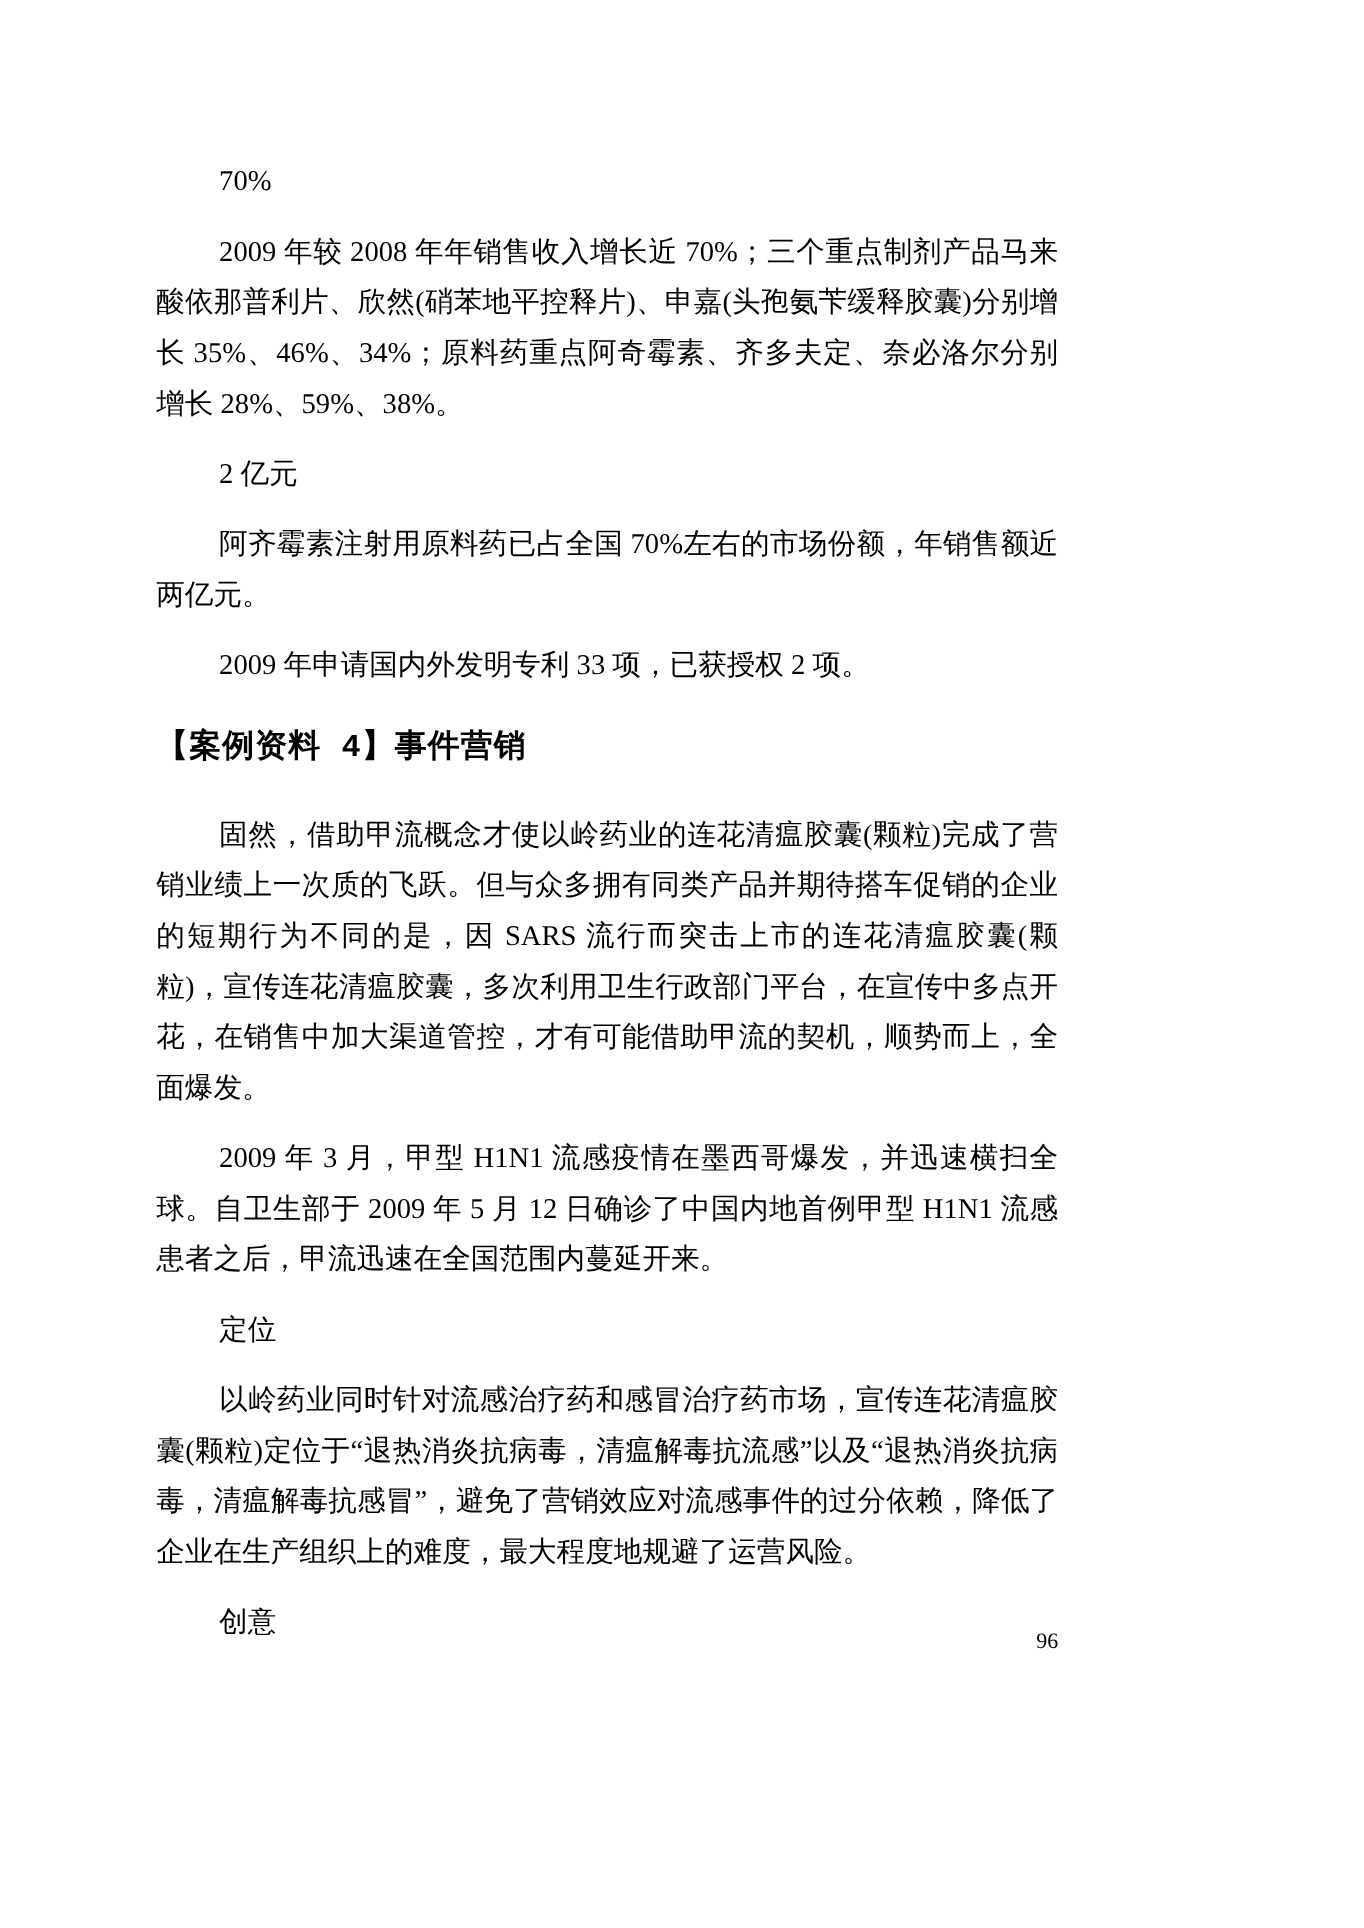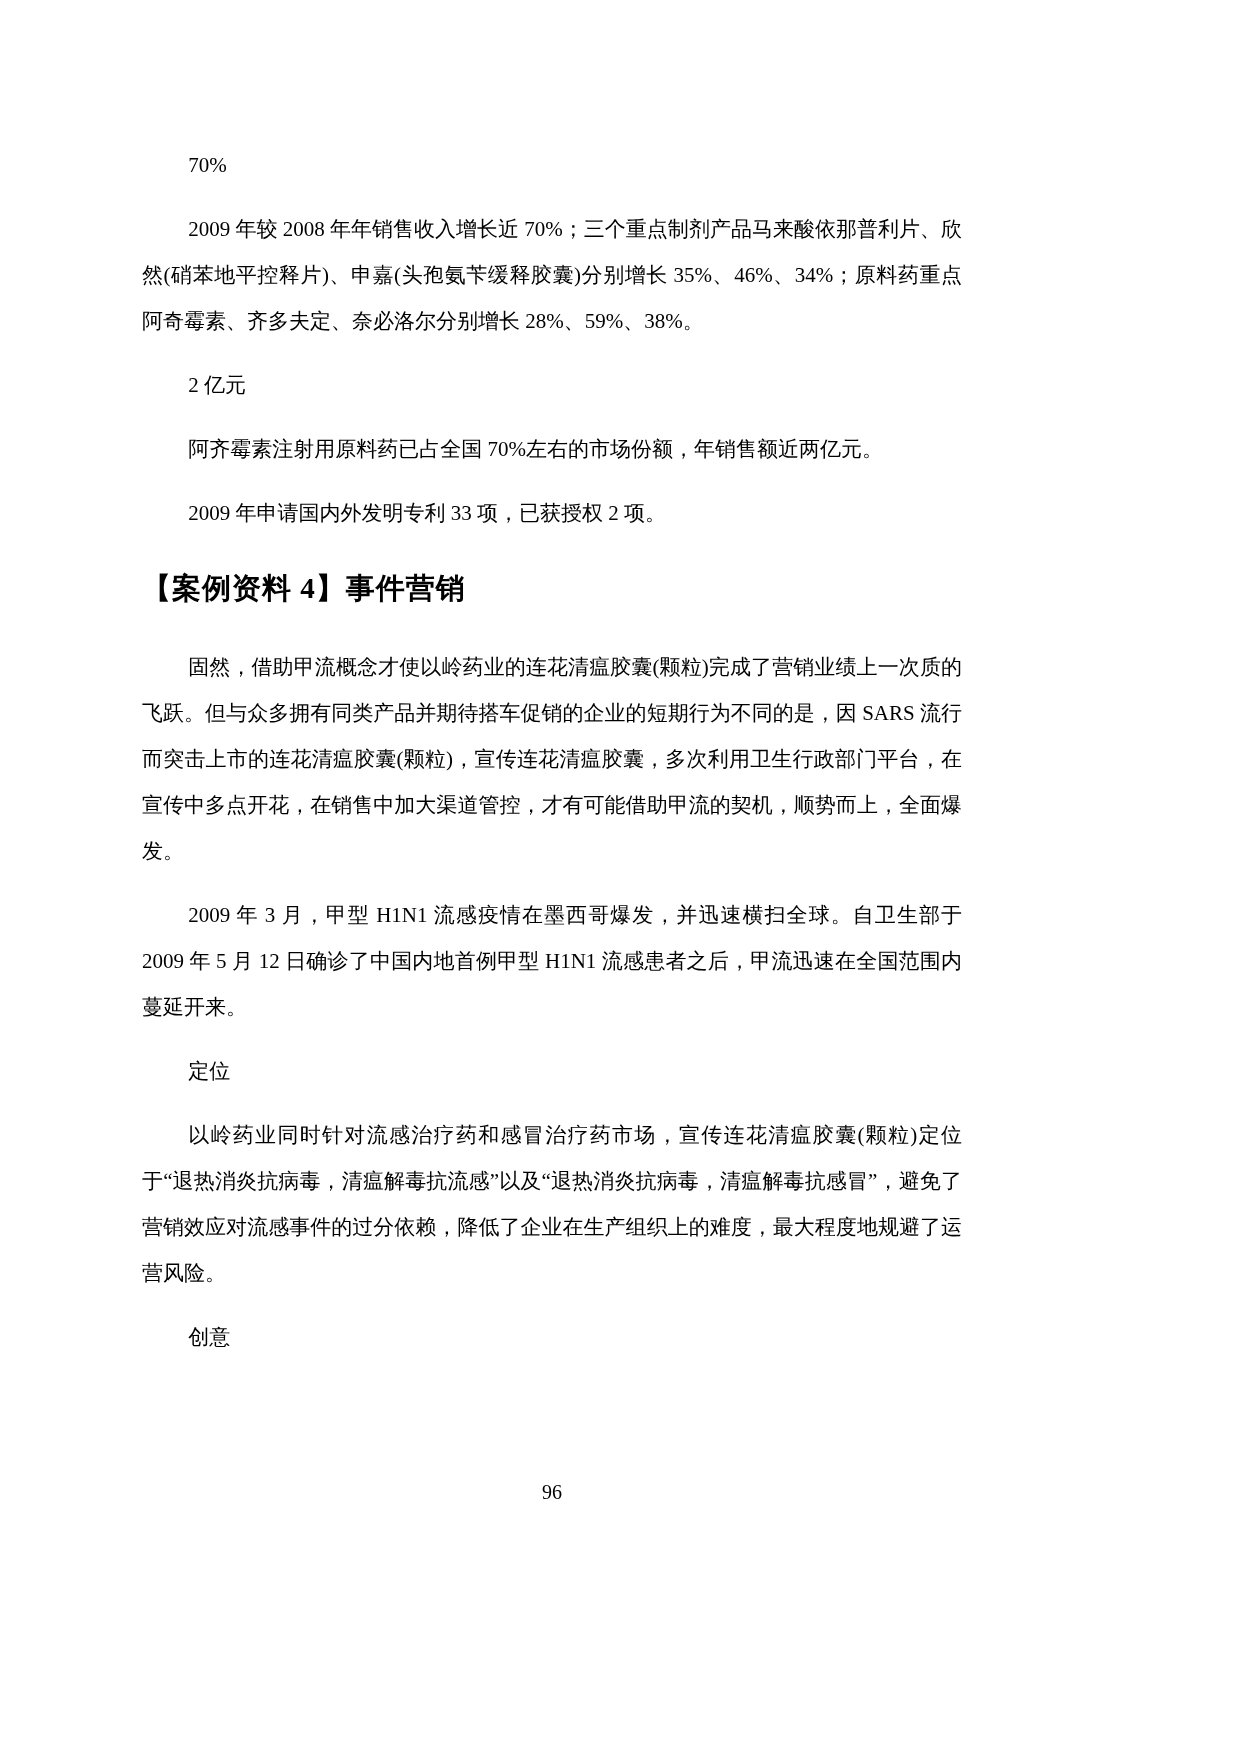--- a/index.html
+++ b/index.html
@@ -15,42 +15,42 @@
   .page {
     position: absolute;
     top: 0; left: 0;
     width: 1240px;
     height: 1753px;
     padding: 142px 278px 0 142px;
   }
   .para,
   .stat-label,
   .sub-label {
-    font-size: 21px;
+    font-size: 26px;
     line-height: 46px;
     text-align: justify;
     text-indent: 2.2em;
     margin-bottom: 18px;
     word-break: break-word;
   }
   .heading {
-    font-family: Liberation Serif, serif;
+    font-family: Liberation Mono, monospace;
     font-size: 29px;
     font-weight: bold;
     line-height: 52px;
     text-indent: 0;
     margin: 26px 0 30px 0;
     letter-spacing: 1px;
   }
   .page-number {
     position: absolute;
     top: 1478px;
     left: 142px;
     width: 820px;
-    text-align: center;
+    text-align: right;
     font-size: 20px;
     line-height: 28px;
   }
 </style>
 </head>
 <body>
 
 <div class="page">
 
   <div class="stat-label">70%</div>

